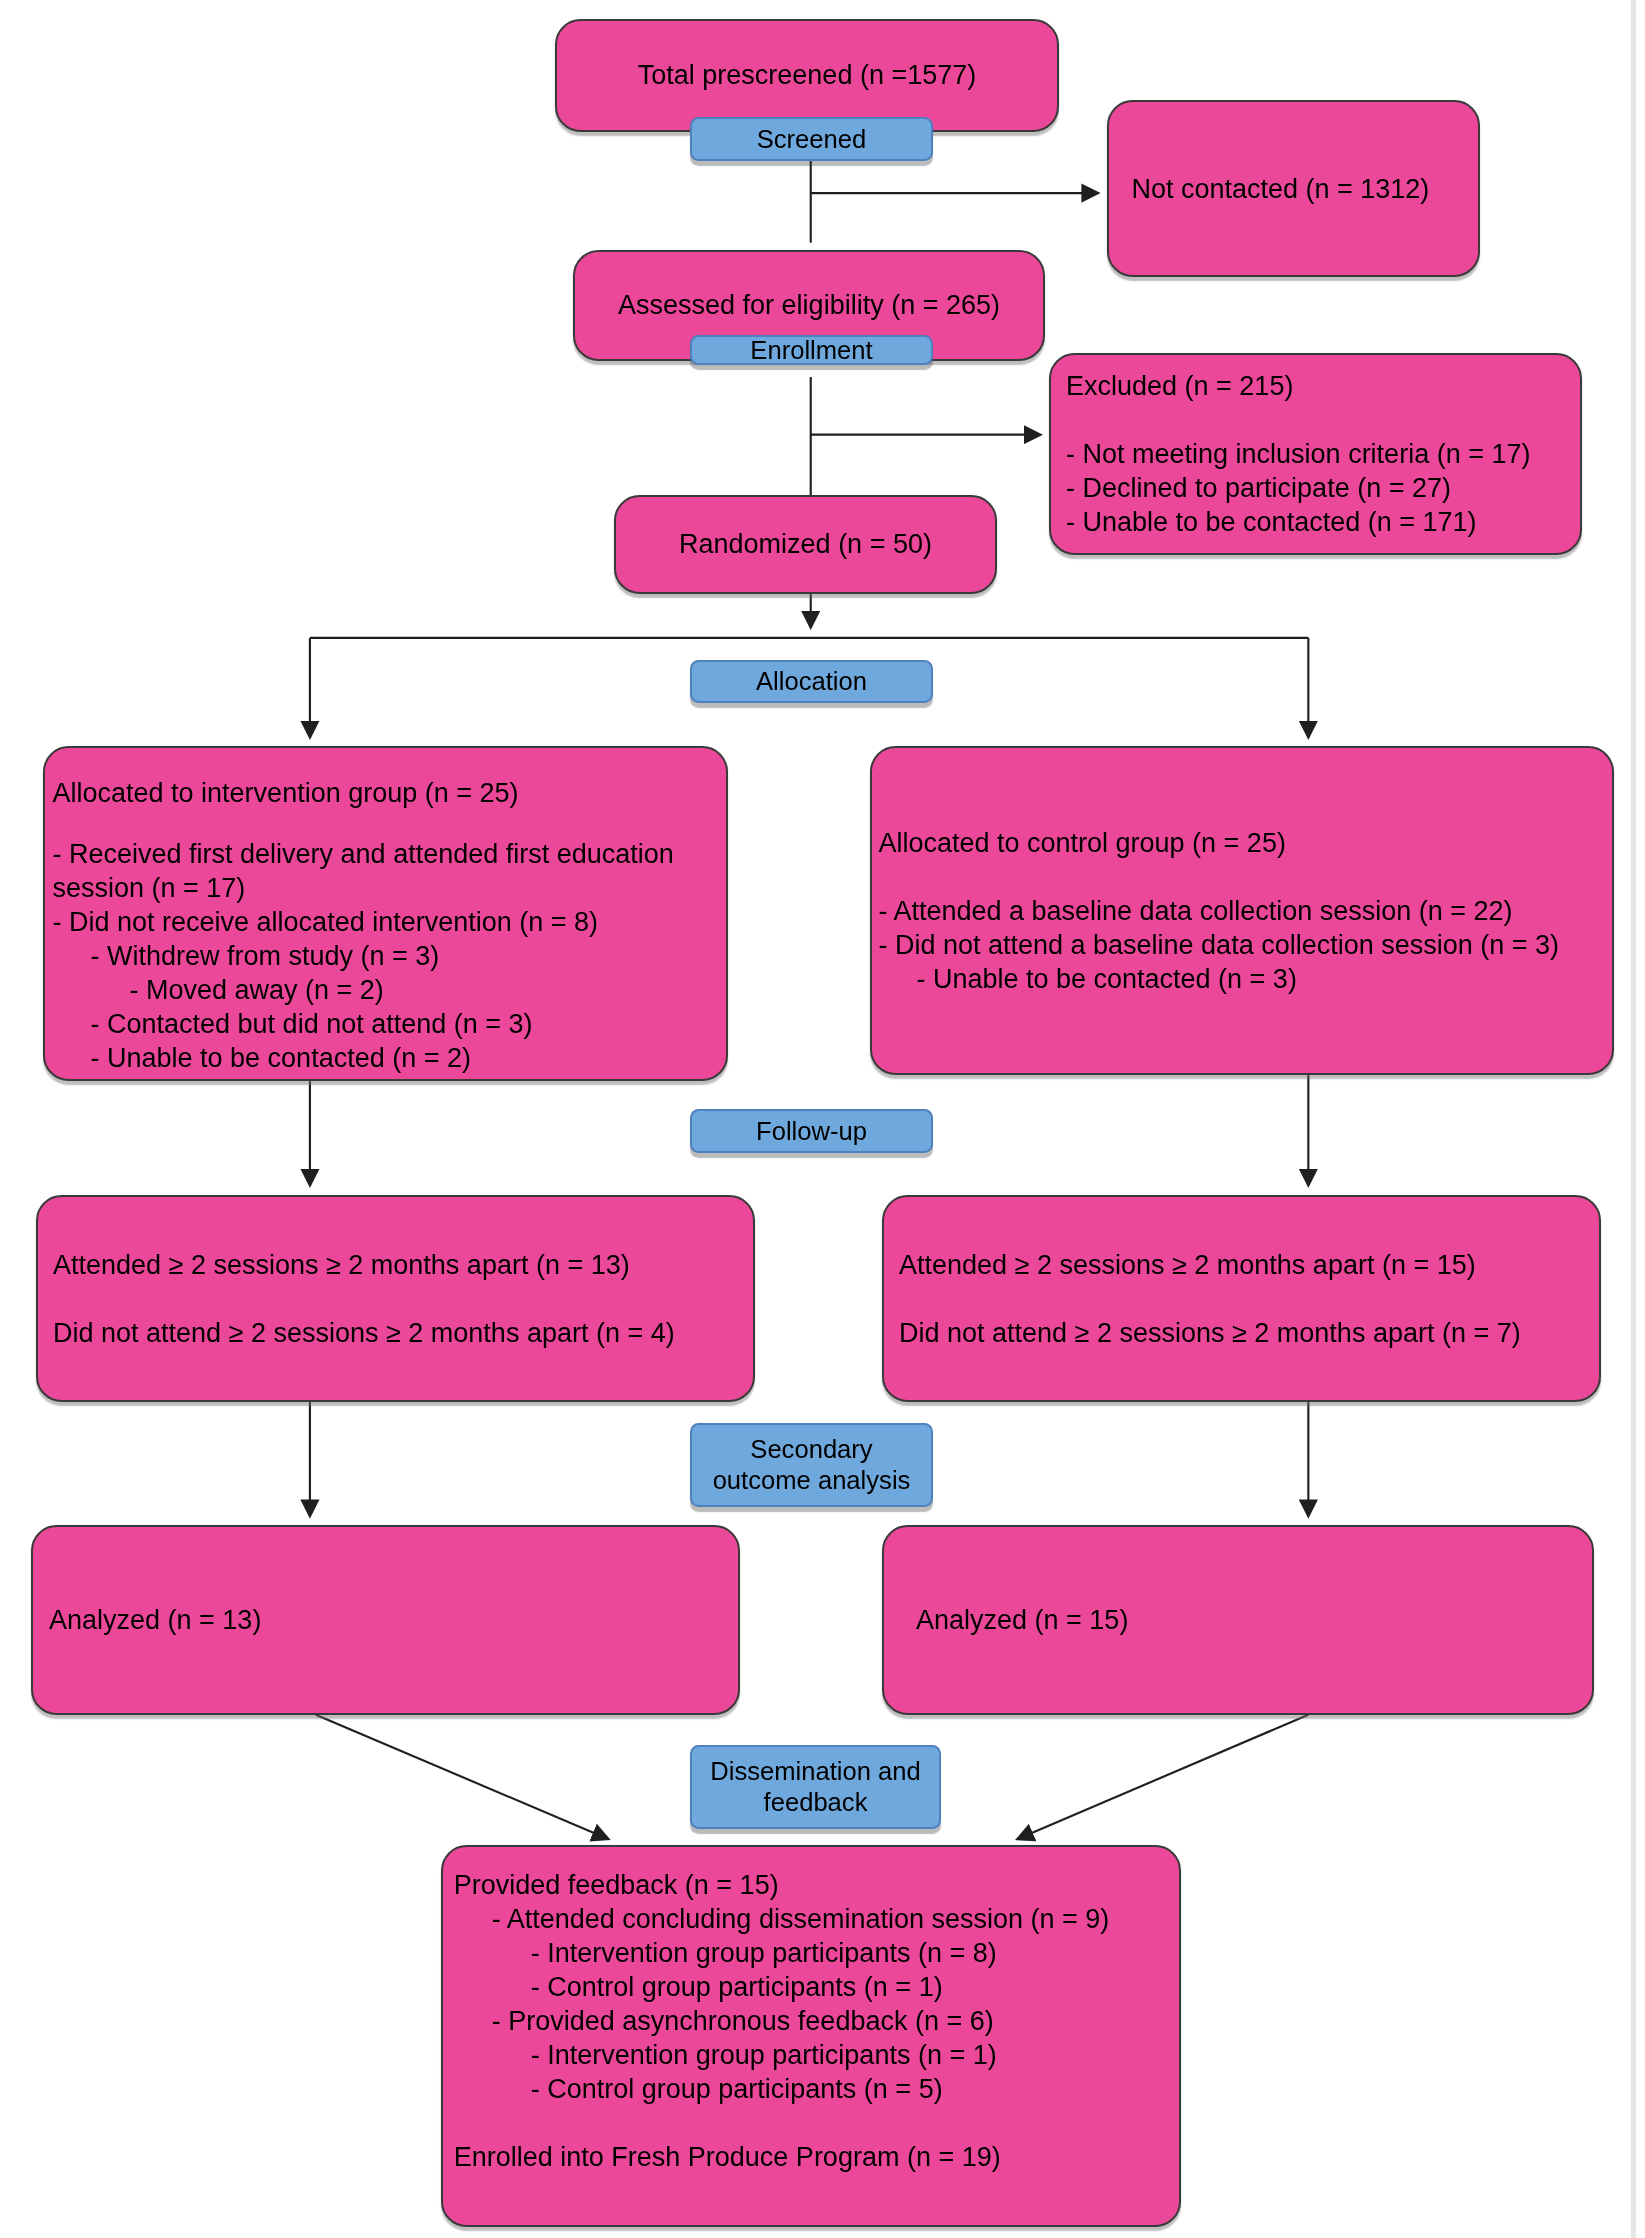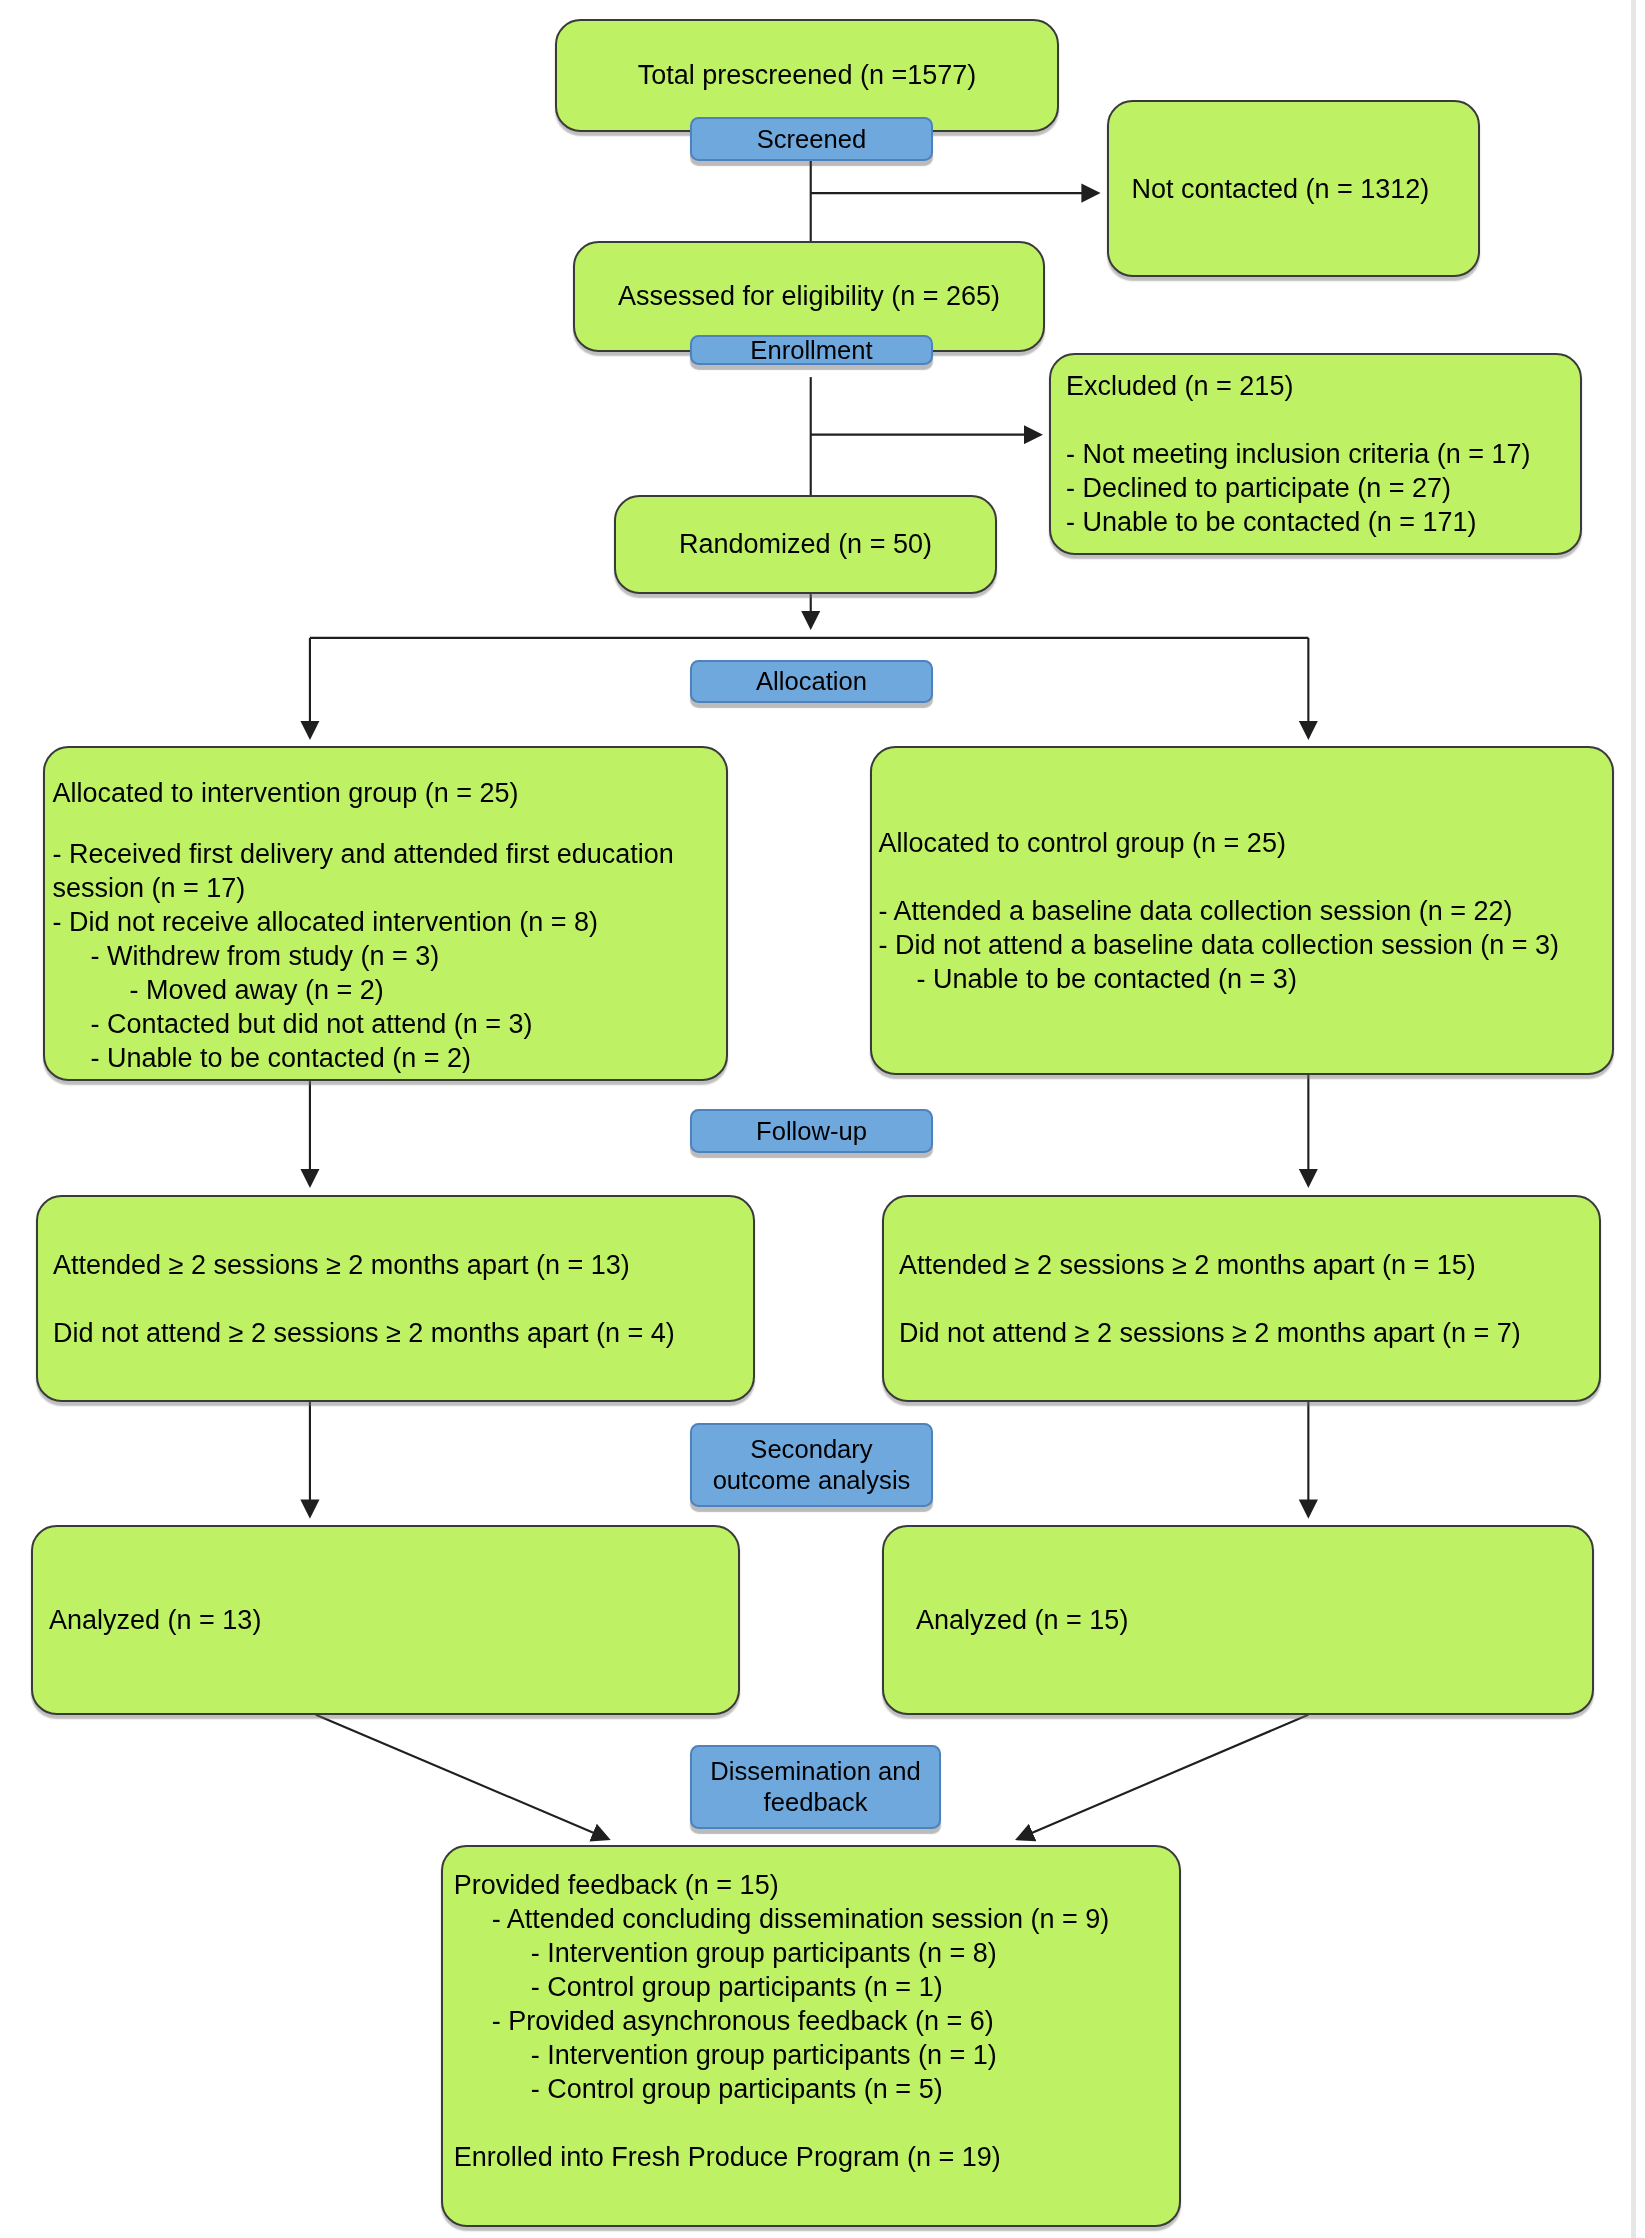--- a/index.html
+++ b/index.html
@@ -7,21 +7,21 @@
     position:relative;
     width:1646px;height:2239px;
     background:#ffffff;
     font-family:"Liberation Sans","DejaVu Sans",sans-serif;
     font-size:27px;color:#000;
     overflow:hidden;
   }
   #connectors{position:absolute;left:0;top:0;z-index:0;}
   .box{
     position:absolute;z-index:1;
-    background:#bef264;
+    background:#ec4899;
     border:2.7px solid #3a3a3a;
     border-radius:25.6px;
     box-shadow:0 3.7px 1.6px rgba(110,110,110,.45);
     box-sizing:border-box;
   }
   .center{display:flex;align-items:center;justify-content:center;text-align:center;}
   .vcl{display:flex;align-items:center;padding-left:22.4px;}
   .col{display:flex;flex-direction:column;}
   .colc{display:flex;flex-direction:column;justify-content:center;}
   .ln{white-space:nowrap;line-height:34px;min-height:34px;}
@@ -73,21 +73,21 @@
   <div class="box center" style="left:555px;top:18.7px;width:504px;height:113px;">
     <span>Total prescreened (n =1577)</span>
   </div>
 
   <div class="stage" style="left:690px;top:117px;width:243px;height:44px;">Screened</div>
 
   <div class="box vcl" style="left:1107px;top:100px;width:373px;height:177px;">
     <span class="ln">Not contacted (n = 1312)</span>
   </div>
 
-  <div class="box center" style="left:573px;top:241px;width:472px;height:111px;">
+  <div class="box center" style="left:573px;top:250px;width:472px;height:111px;">
     <span>Assessed for eligibility (n = 265)</span>
   </div>
 
   <div class="stage" style="left:690px;top:335px;width:243px;height:30px;">Enrollment</div>
 
   <div class="box col" style="left:1049px;top:353px;width:533px;height:202px;padding:14px 5.3px 5.3px 15px;">
     <div class="ln">Excluded (n = 215)</div>
     <div class="blank"></div>
     <div class="ln">- Not meeting inclusion criteria (n = 17)</div>
     <div class="ln">- Declined to participate (n = 27)</div>

